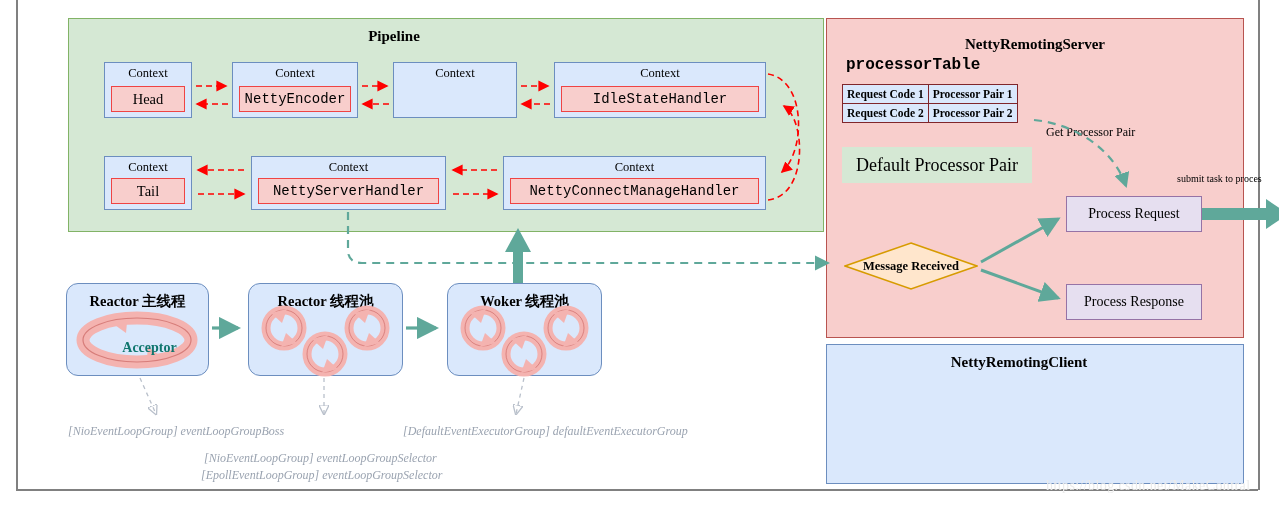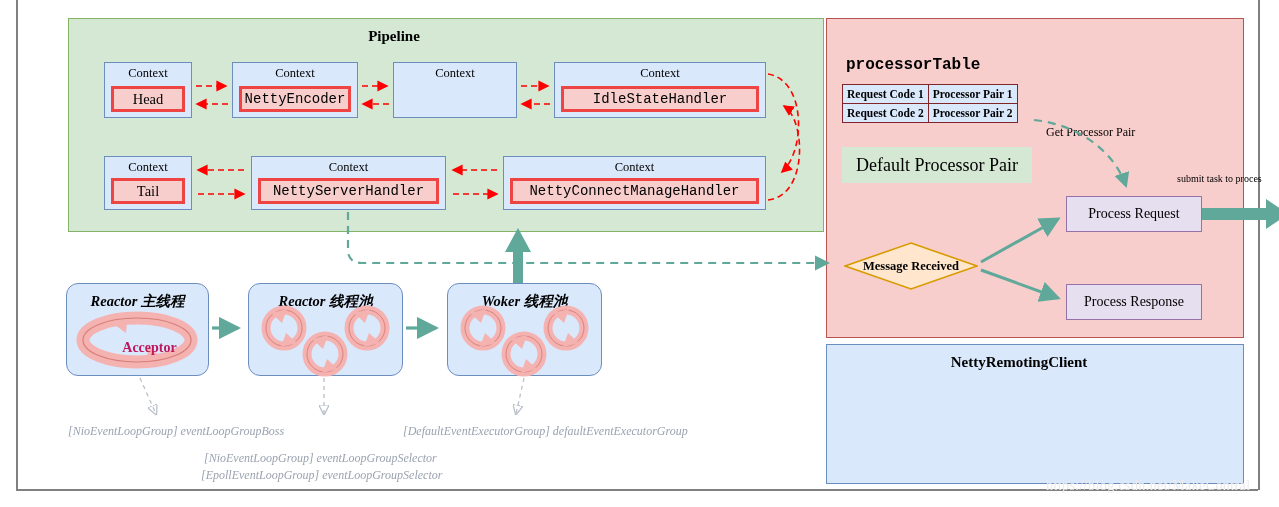--- a/index.html
+++ b/index.html
@@ -10,28 +10,28 @@
   
   .pipeline{position:absolute;left:52px;top:18px;width:756px;height:214px;
             background:#d5e8d4;border:1px solid #82b366;box-sizing:border-box;}
   .pipeline-title{position:absolute;left:0;top:28px;width:756px;text-align:center;
             font-weight:bold;font-size:15px;color:#000;}
 
   .ctx{position:absolute;background:#dae8fc;border:1px solid #6c8ebf;box-sizing:border-box;}
   .ctx-label{position:absolute;left:0;top:3px;width:100%;text-align:center;
              font-size:12.5px;color:#000;}
   .handler{position:absolute;left:6px;right:6px;bottom:5px;height:26px;
-           background:#f8cecc;border:3px solid #ef4444;box-sizing:border-box;
+           background:#f8cecc;border:1px solid #ef4444;box-sizing:border-box;
            display:flex;align-items:center;justify-content:center;
            font-family:"Liberation Mono", monospace;font-size:14px;color:#000;}
   .handler.plain{font-family:"Liberation Serif", serif;font-size:14.5px;}
 
   
   .rbox{position:absolute;background:#dae8fc;border:1px solid #6c8ebf;border-radius:12px;
-        box-sizing:border-box;font-style:italic;}
+        box-sizing:border-box;}
   .rbox-title{position:absolute;left:0;top:8px;width:100%;text-align:center;
               font-weight:bold;font-size:14.5px;color:#000;}
 
   
   .server{position:absolute;left:810px;top:18px;width:418px;height:320px;
           background:#f8cecc;border:1px solid #b85450;box-sizing:border-box;}
   .server-title{position:absolute;left:0;top:18px;width:100%;text-align:center;
                 font-weight:bold;font-size:15px;color:#000;}
   .ptable-label{position:absolute;left:20px;top:52px;font-family:"Liberation Mono", monospace;
                 font-weight:bold;font-size:16px;color:#000;}
@@ -112,23 +112,24 @@
 
   <div class="rbox" style="left:50px;top:283px;width:143px;height:93px;">
     <div class="rbox-title">Reactor 主线程</div>
   </div>
   <div class="rbox" style="left:232px;top:283px;width:155px;height:93px;">
     <div class="rbox-title">Reactor 线程池</div>
   </div>
   <div class="rbox" style="left:431px;top:283px;width:155px;height:93px;">
     <div class="rbox-title">Woker 线程池</div>
   </div>
-  <div style="position:absolute;left:50px;top:340px;width:167px;text-align:center;font-weight:bold;font-size:14px;color:#be185d;z-index:5;">Acceptor</div>
+  <div style="position:absolute;left:50px;top:340px;width:167px;text-align:center;font-weight:bold;font-size:14px;color:#0f766e;z-index:5;">Acceptor</div>
 
   <div class="server"></div>
+  <div class="server-title" style="left:810px;top:36px;width:418px;">NettyRemotingServer</div>
   <div class="ptable-label" style="left:830px;top:56px;">processorTable</div>
 
   <table class="ptable" style="left:826px;top:84px;">
     <tbody>
         <tr>
       <td>Request Code 1</td>
       <td>Processor Pair 1</td>
     </tr>
     <tr>
       <td>Request Code 2</td>

